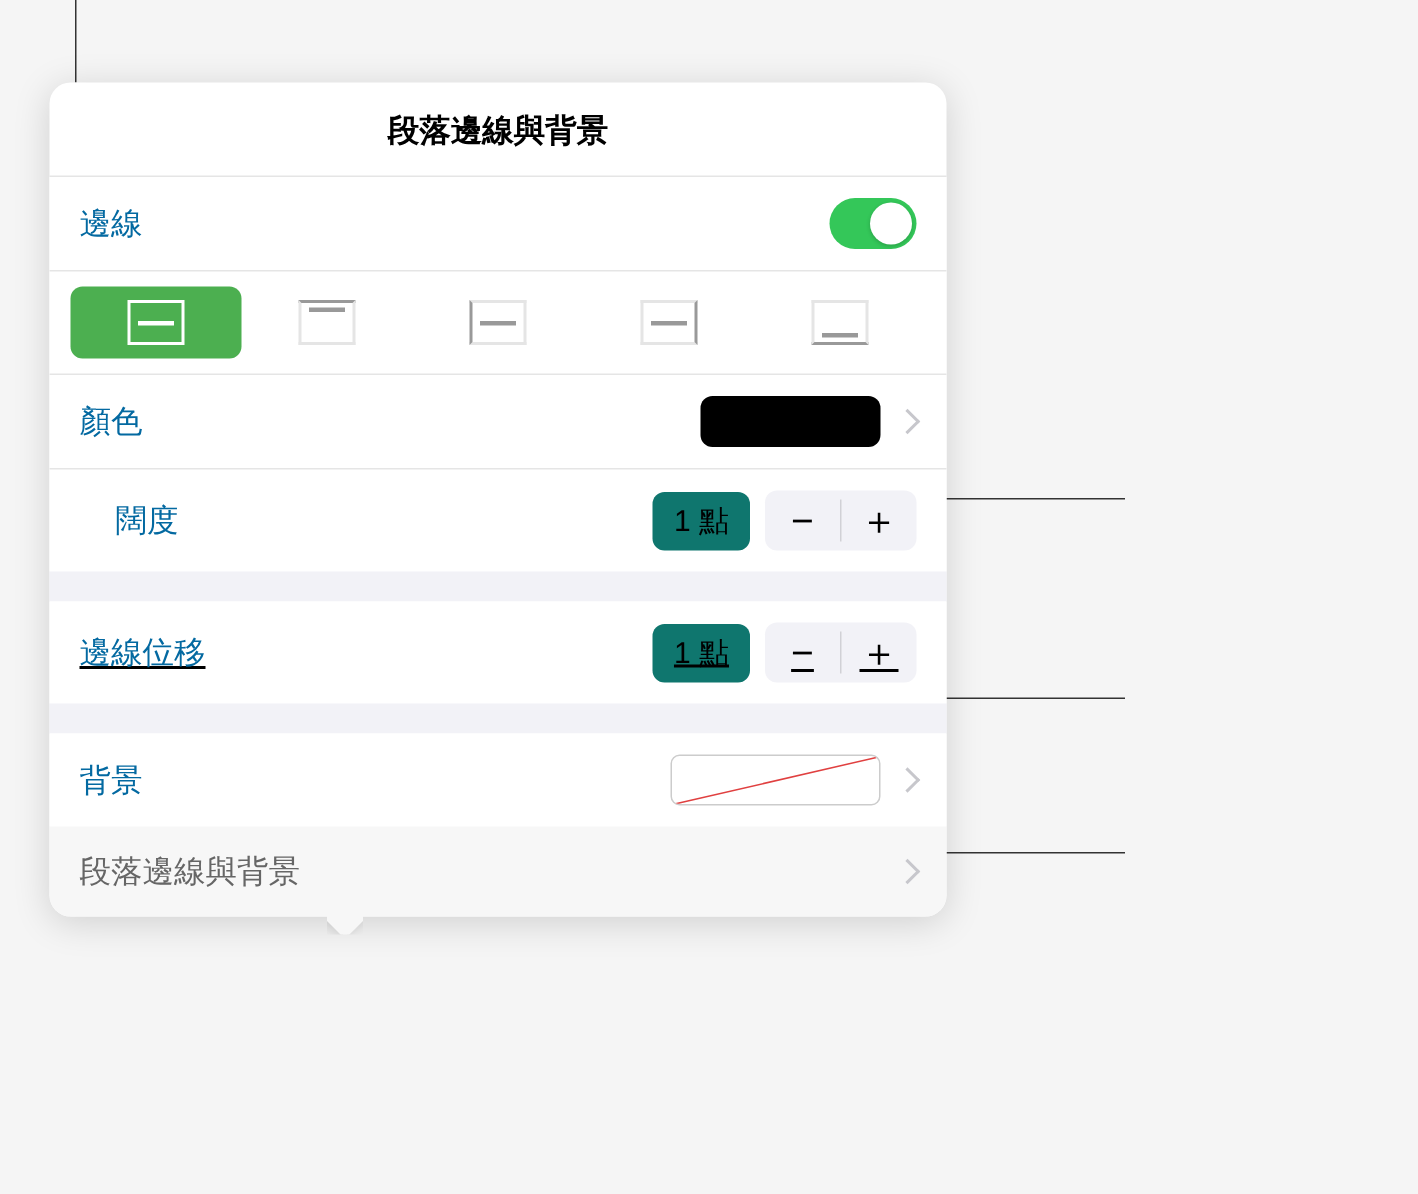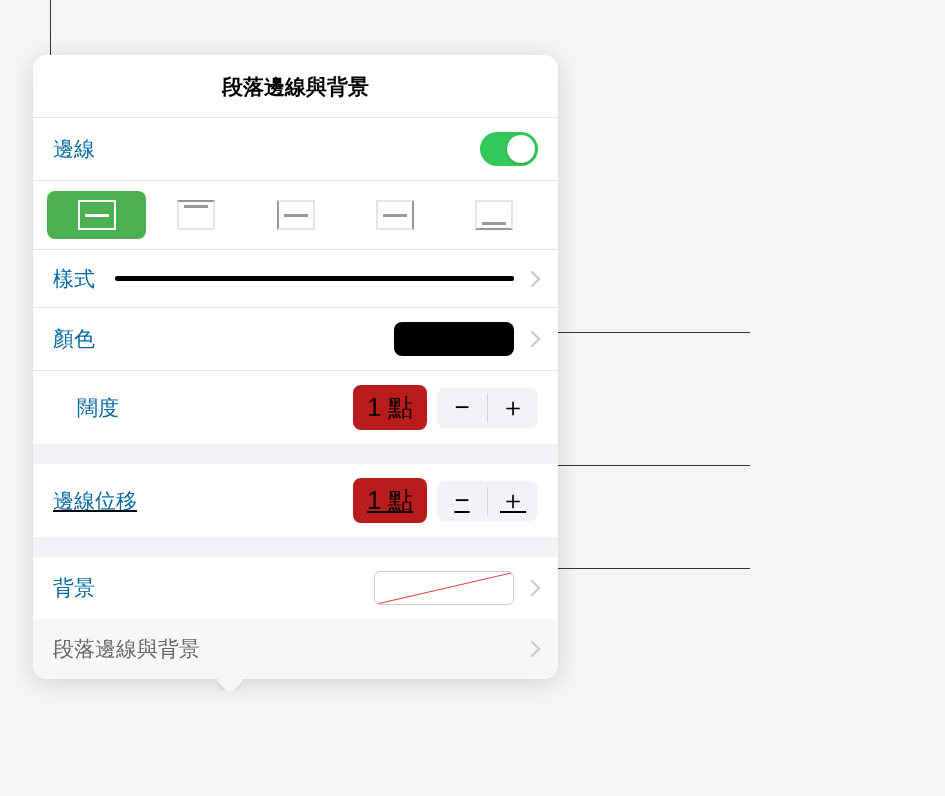--- a/index.html
+++ b/index.html
@@ -11,21 +11,21 @@
       font-family: -apple-system, BlinkMacSystemFont, "Helvetica Neue", sans-serif;
       background: #f5f5f5;
       width: 945px;
       height: 796px;
       position: relative;
     }
     .popover {
       position: absolute;
       left: 33px;
       top: 55px;
-      width: 525px;
+      width: 598px;
       background: #fff;
       border-radius: 14px;
       box-shadow: 0 4px 24px rgba(0,0,0,0.15);
       overflow: visible;
     }
     .popover-header {
       text-align: center;
       padding: 18px 0 16px;
       font-size: 21px;
       font-weight: 600;
@@ -151,24 +151,24 @@
       background: #e04040;
       transform: rotate(-13deg);
       transform-origin: center;
     }
     .stepper-group {
       display: flex;
       align-items: center;
       gap: 10px;
     }
     .stepper-value {
-      font-size: 25px;
+      font-size: 20px;
       color: #000;
       padding: 6px 14px;
-      background: #b91c1c;
+      background: #0f766e;
       border-radius: 8px;
       min-width: 60px;
       text-align: left;
     }
     .stepper {
       display: flex;
       background: #f2f2f7;
       border-radius: 8px;
       overflow: hidden;
     }
@@ -277,25 +277,20 @@
             <div class="pos-icon-inner" style="width:24px;height:3px;position:static"></div>
           </div>
       </div>
       <div class="pos-btn pos-bottom">
         <div class="pos-icon" style="border-color:#e5e5e5;border-bottom-color:#999">
             <div class="pos-icon-inner"></div>
           </div>
       </div>
     </div>
 
-    <div class="row">
-      <span class="row-label">樣式</span>
-      <div class="style-preview"></div>
-      <span class="chevron"></span>
-    </div>
 
     <div class="row">
       <span class="row-label">顏色</span>
       <div style="display:flex;align-items:center;">
         <div class="color-swatch"></div>
         <span class="chevron"></span>
       </div>
     </div>
 
     <div class="row" style="border-bottom:none;margin-left:24px;">

